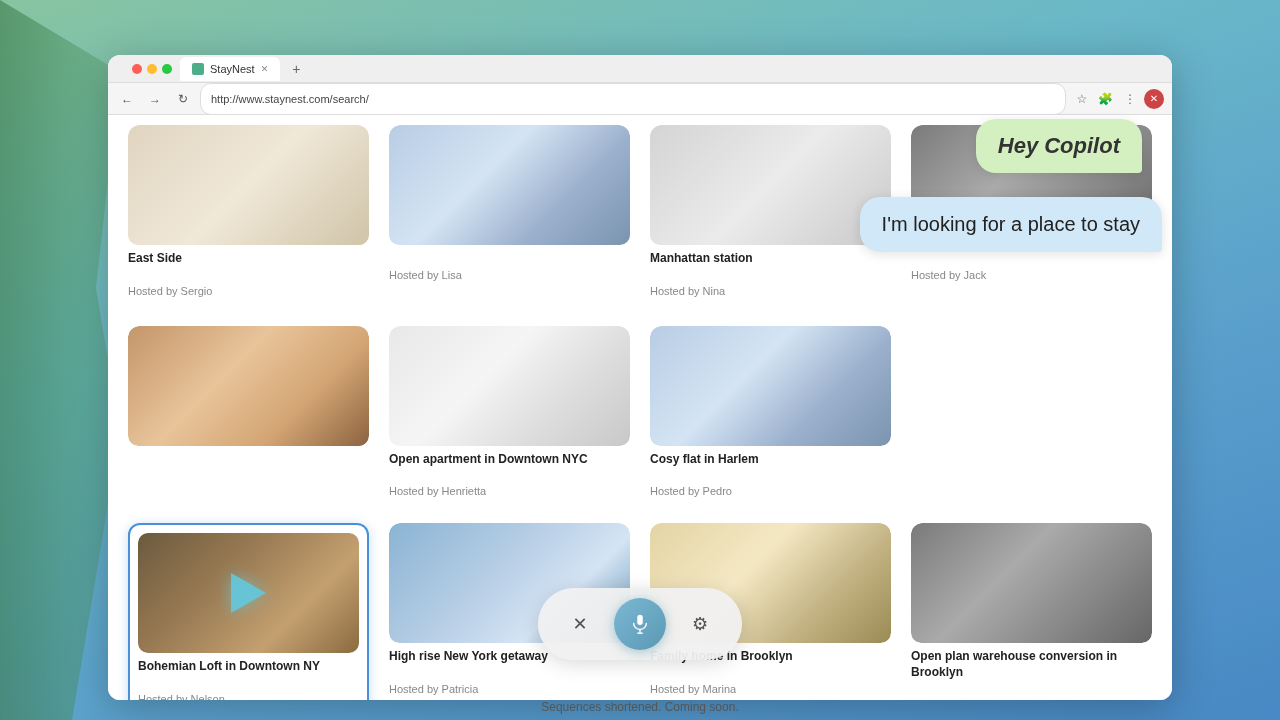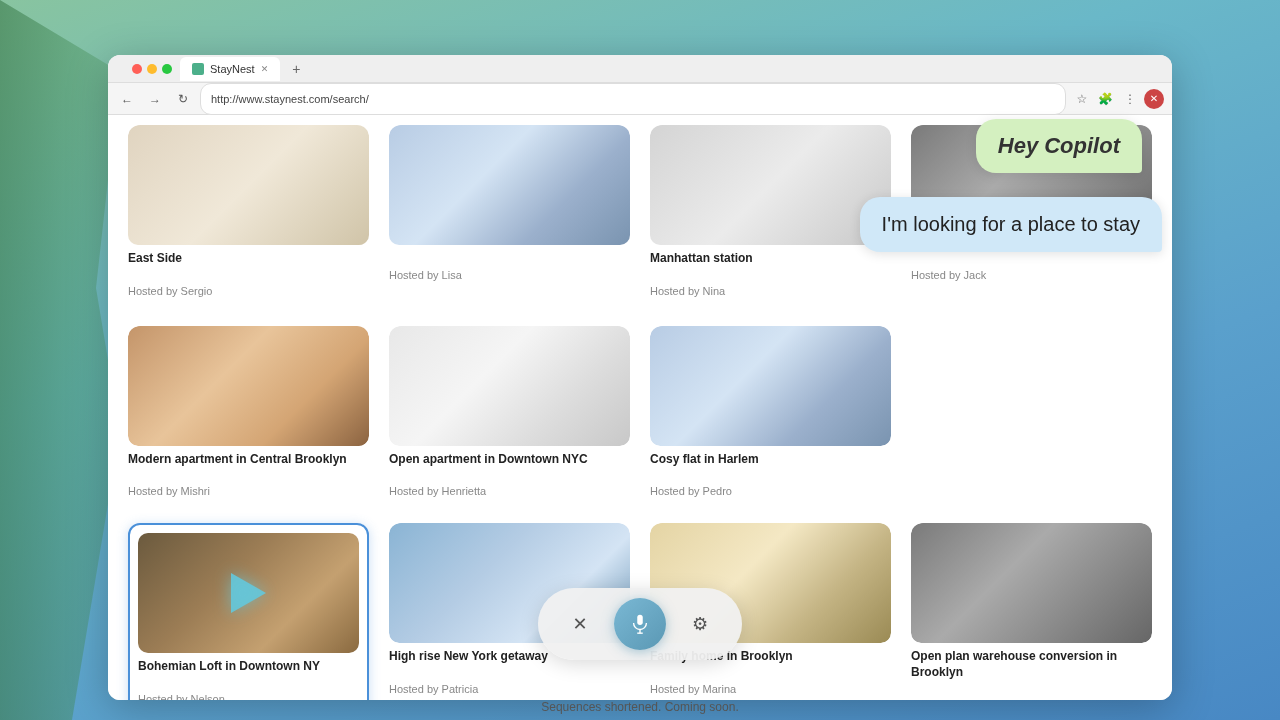--- a/index.html
+++ b/index.html
@@ -449,24 +449,20 @@
           <span class="listing-host">Hosted by Jack</span>
         </div>
       </div>
     </div>
 
     <div class="listings-grid">
       <div class="listing-card">
         <div class="listing-img">
             <div class="listing-img-bg room-living-warm" style="border-radius:10px;"></div>
           </div>
-        <div class="listing-info">
-          <div class="listing-title">Modern apartment in Central Brooklyn</div>
-          <div class="listing-host">Hosted by Mishri</div>
-        </div>
       </div>
       <div class="listing-card">
         <div class="listing-img">
             <div class="listing-img-bg room-modern-white" style="border-radius:10px;"></div>
           </div>
         <div class="listing-info">
           <div class="listing-title">Open apartment in Downtown NYC</div>
           <div class="listing-host">Hosted by Henrietta</div>
         </div>
       </div>

